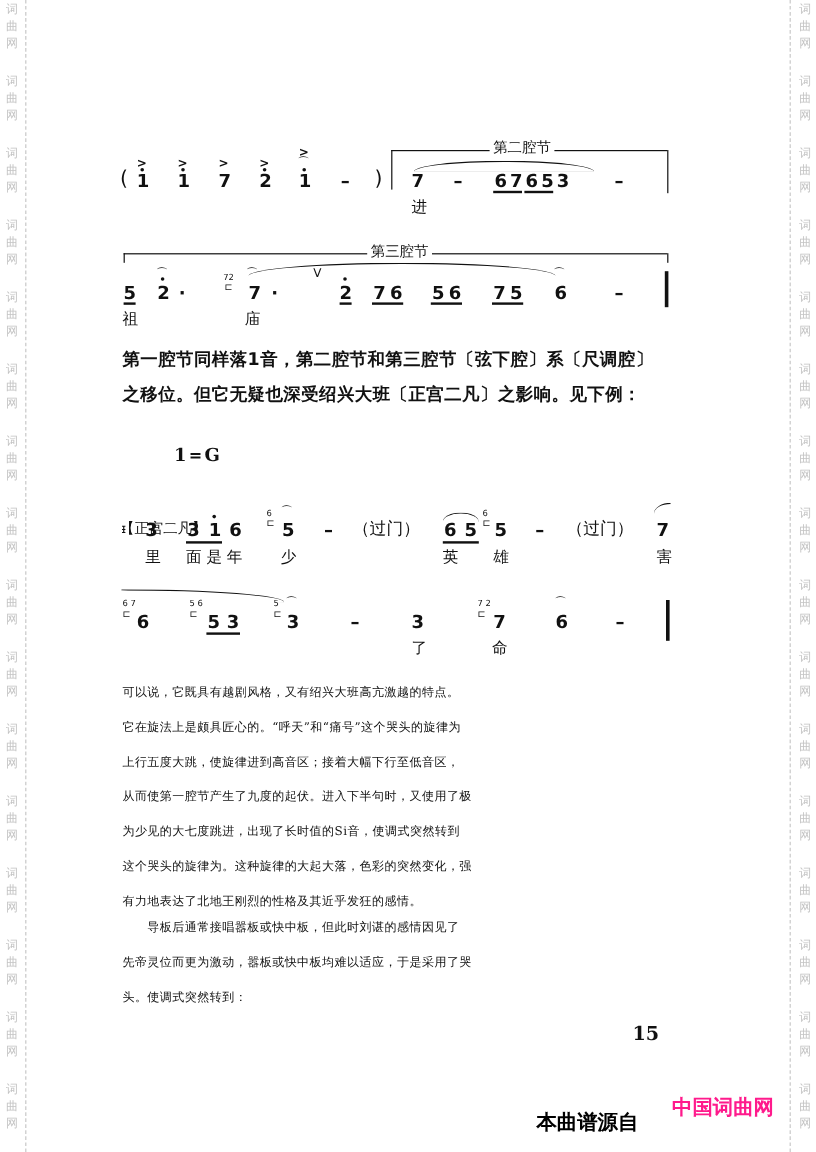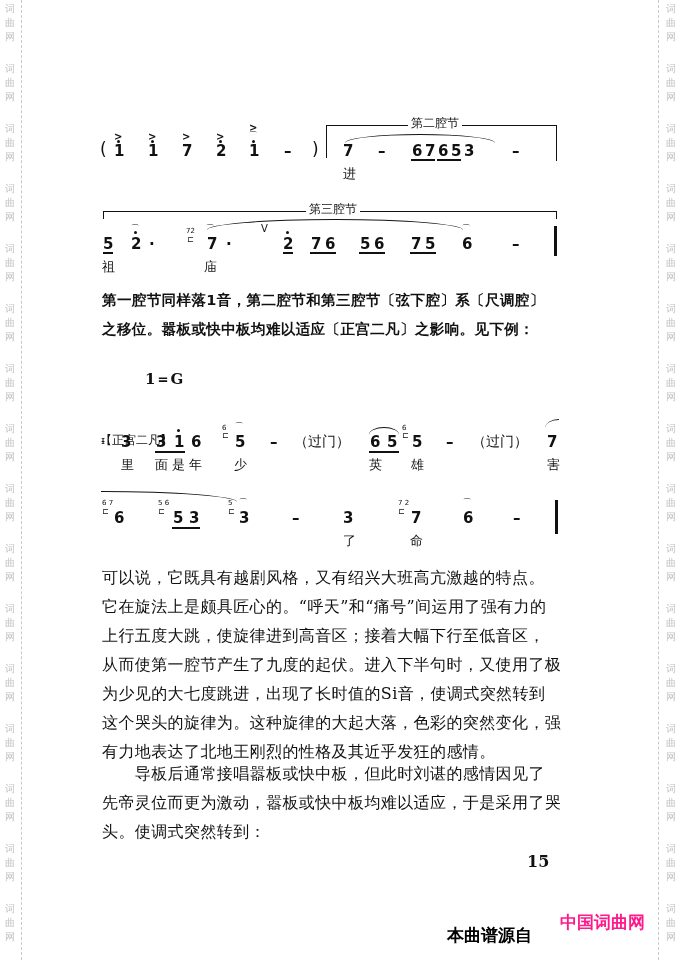--- a/index.html
+++ b/index.html
@@ -25,21 +25,21 @@
   .accent { font-family:"DejaVu Sans", sans-serif; font-weight:bold; font-size:10px; line-height:8px; }
   .ferm { font-family:"DejaVu Sans", sans-serif; font-size:10px; line-height:8px; }
   .dot-hi { position:absolute; width:3px; height:3px; border-radius:50%; background:#111; }
   .uline { position:absolute; height:1.5px; background:#111; }
   .barline { position:absolute; background:#111; }
   .slur { position:absolute; border-top:1.3px solid #111; border-radius:50% 50% 0 0 / 100% 100% 0 0; }
   .bracket-line { position:absolute; border-top:1px dashed #111; }
   .bracket-v { position:absolute; border-left:1px solid #111; }
   .sec-label { position:absolute; font-family:"DejaVu Sans", sans-serif; font-size:12px; line-height:13px; background:#fff; padding:0 3px; }
 
-  .para { position:absolute; left:102px; width:466px; font-size:16px; line-height:29px; letter-spacing:0.4px; }
+  .para { position:absolute; left:102px; width:466px; font-size:10px; line-height:29px; letter-spacing:0.4px; }
   .para.bold { font-family:"DejaVu Sans", sans-serif; font-weight:bold; font-size:14.5px; }
   .key { position:absolute; font-family:"DejaVu Serif", serif; font-weight:bold; font-size:15px; }
   .mode { position:absolute; font-family:"DejaVu Sans", sans-serif; font-size:12px;margin-top:28px; }
   .pageno { position:absolute; font-family:"DejaVu Serif", serif; font-weight:bold; font-size:16px; }
   .footer-a { position:absolute; font-family:"DejaVu Sans", sans-serif; font-weight:bold; font-size:17px; color:#000; }
   .footer-b { position:absolute; font-family:"DejaVu Sans", sans-serif; font-weight:bold; font-size:17px; }
 </style>
 </head>
 <body>
 
@@ -300,21 +300,21 @@
   <span class="abs num" style="left:512px;top:236px;">–</span>
 
   <div class="barline" style="left:554px;top:226px;width:3px;height:30px;"></div>
 
   <span class="abs lyric" style="left:102px;top:260px;">祖</span>
   <span class="abs lyric" style="left:204px;top:260px;">庙</span>
 </div>
 
 <div>
   <div class="para bold" style="top:286px;">第一腔节同样落1音，第二腔节和第三腔节〔弦下腔〕系〔尺调腔〕</div>
-  <div class="para bold" style="top:315px;">之移位。嚣板或快中板均难以适应〔正宫二凡〕之影响。见下例：</div>
+  <div class="para bold" style="top:315px;">之移位。但它无疑也深受绍兴大班〔正宫二凡〕之影响。见下例：</div>
 </div>
 
 <div>
   <span class="key" style="left:101px;top:370px;margin-left:44px;">1＝G</span>
   <span class="mode" style="left:100px;top:404px;">【正宫二凡】</span>
 
   <span class="abs" style="left:101px;top:434px;font-family:'DejaVu Sans',sans-serif;font-size:11px;">ᵻ</span>
   <span class="abs num" style="left:121px;top:434px;">3</span>
   <span class="abs num" style="left:156px;top:434px;">3</span>
   <span class="dot-hi" style="left:177px;top:429px;"></span>
@@ -380,21 +380,21 @@
   <span class="abs num" style="left:513px;top:510px;">–</span>
 
   <div class="barline" style="left:555px;top:500px;width:3px;height:34px;"></div>
 
   <span class="abs lyric" style="left:343px;top:534px;">了</span>
   <span class="abs lyric" style="left:410px;top:534px;">命</span>
 </div>
 
 <div>
   <div class="para" style="top:563px;">可以说，它既具有越剧风格，又有绍兴大班高亢激越的特点。</div>
-  <div class="para" style="top:592px;">它在旋法上是颇具匠心的。“呼天”和“痛号”间运用了强有力的</div>
+  <div class="para" style="top:592px;">它在旋法上是颇具匠心的。“呼天”和“痛号”这个哭头的旋律为</div>
   <div class="para" style="top:621px;">上行五度大跳，使旋律进到高音区；接着大幅下行至低音区，</div>
   <div class="para" style="top:650px;">从而使第一腔节产生了九度的起伏。进入下半句时，又使用了极</div>
   <div class="para" style="top:679px;">为少见的大七度跳进，出现了长时值的Si音，使调式突然转到</div>
   <div class="para" style="top:708px;">这个哭头的旋律为。这种旋律的大起大落，色彩的突然变化，强</div>
   <div class="para" style="top:737px;">有力地表达了北地王刚烈的性格及其近乎发狂的感情。</div>
 </div>
 
 <div>
   <div class="para" style="top:759px;">　　导板后通常接唱嚣板或快中板，但此时刘谌的感情因见了</div>
   <div class="para" style="top:788px;">先帝灵位而更为激动，嚣板或快中板均难以适应，于是采用了哭</div>

